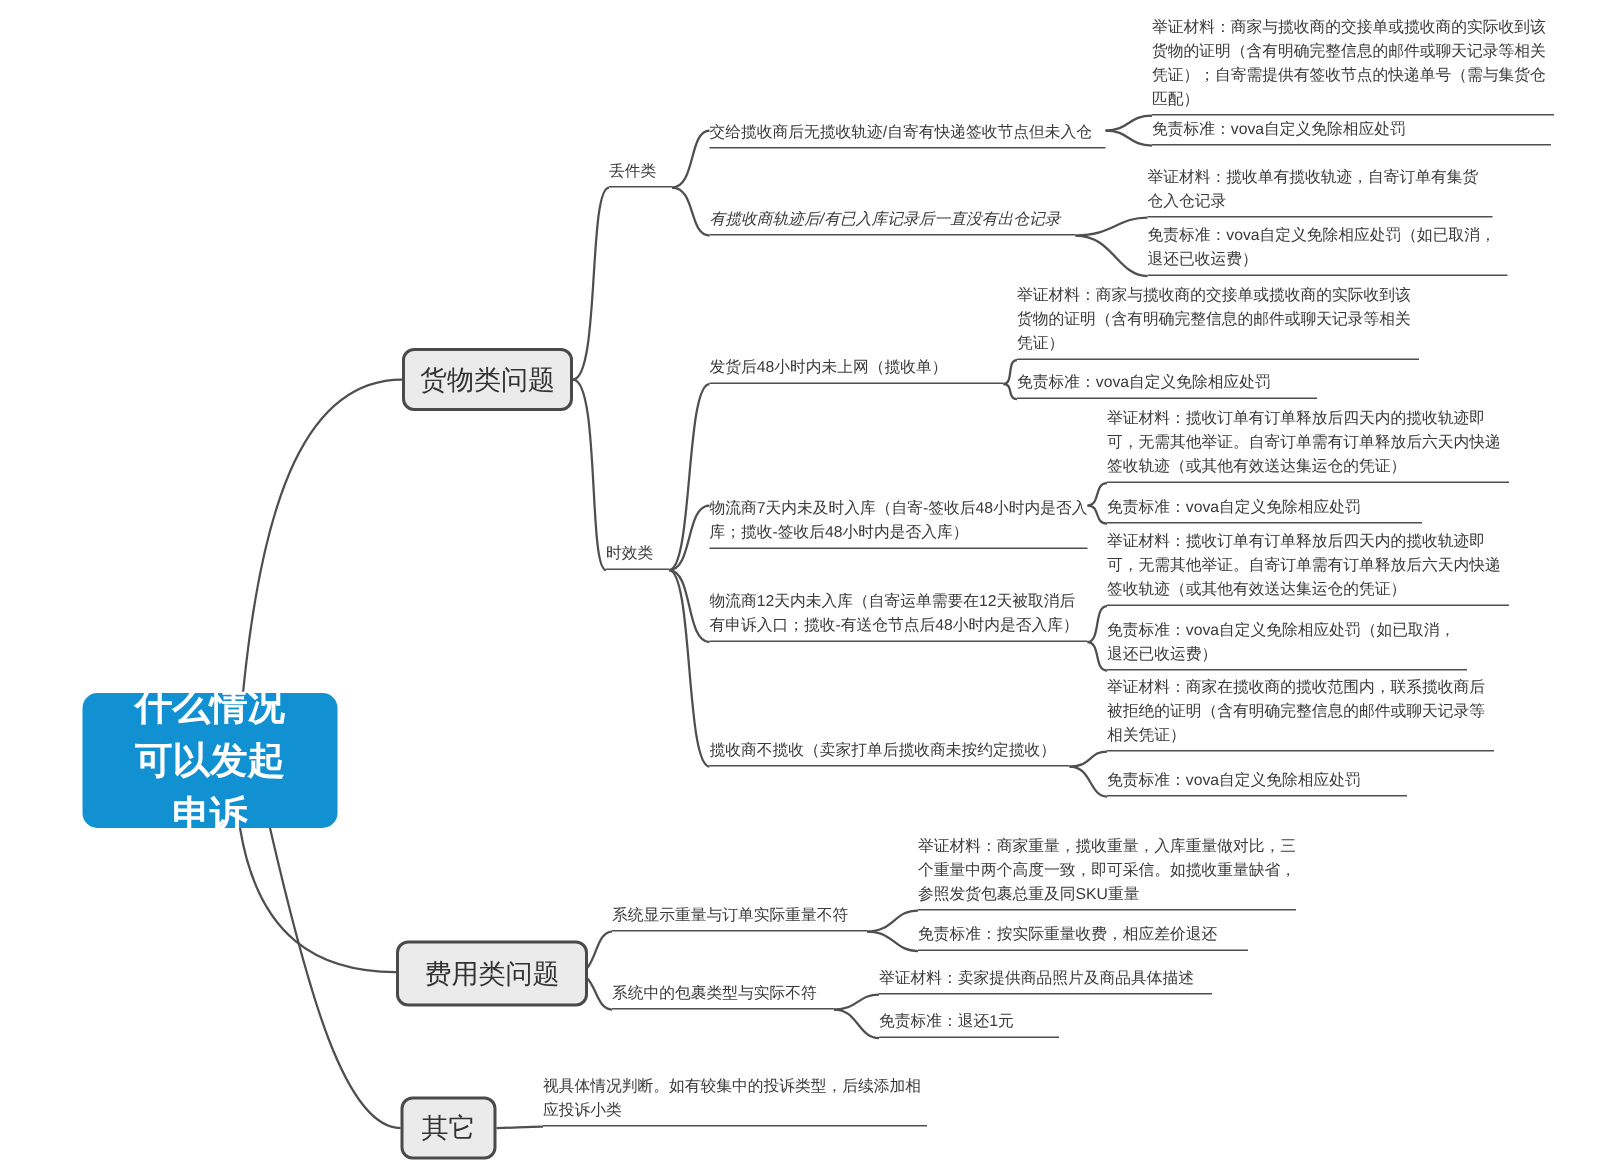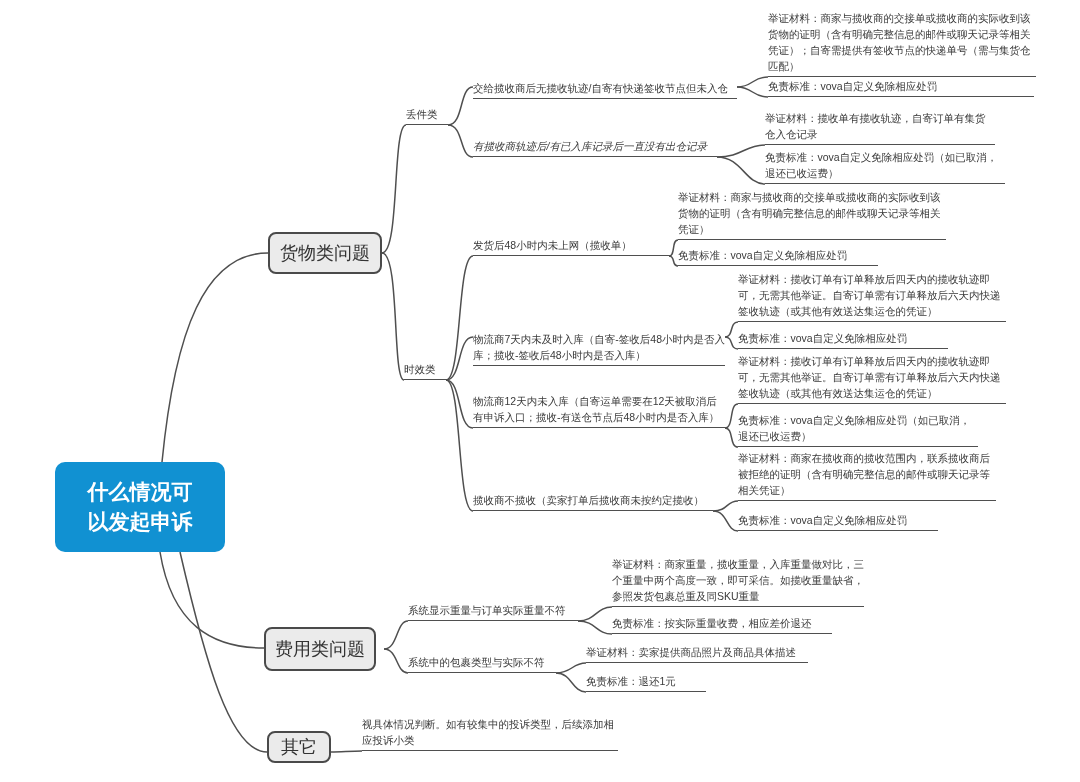--- a/index.html
+++ b/index.html
@@ -18,21 +18,21 @@
     word-break:break-all;cursor:default;
   }
   .box{
     position:absolute;display:flex;align-items:center;justify-content:center;
     background:var(--node-bg);border:2px solid var(--node-border);border-radius:8px;
     font-weight:normal;color:#333;box-sizing:border-box;font-size:18px;
   }
   .root-box{
     position:absolute;display:flex;align-items:center;justify-content:center;
     background:var(--root-bg);border-radius:10px;box-sizing:border-box;
-    color:var(--root-text);font-weight:bold;font-size:21px;line-height:1.45;
+    color:var(--root-text);font-weight:bold;font-size:25px;line-height:1.45;
     text-align:center;
   }
   .root-box span{display:block;width:118px;word-break:break-all;}
 </style>
 </head>
 <body>
 
 <div class="stage">
 
   <svg class="wires" viewBox="0 0 1080 782" xmlns="http://www.w3.org/2000/svg">
@@ -77,24 +77,24 @@
     </g>
   </svg>
 
   <div class="root-box" style="left:55px;top:462px;width:170px;height:90px;">
     <span>什么情况可以发起申诉</span>
   </div>
 
   <div class="box" style="left:268px;top:232px;width:114px;height:42px;">
     <span>货物类问题</span>
   </div>
-  <div class="box" style="left:264px;top:627px;width:112px;height:44px;">
+  <div class="box" style="left:264px;top:627px;width:128px;height:44px;">
     <span>费用类问题</span>
   </div>
-  <div class="box" style="left:267px;top:731px;width:64px;height:32px;">
+  <div class="box" style="left:267px;top:731px;width:64px;height:42px;">
     <span>其它</span>
   </div>
 
   <div class="node" style="left:406px;top:106px;width:42px;">丢件类</div>
   <div class="node" style="left:404px;top:361px;width:42px;">时效类</div>
 
   <div class="node" style="left:473px;top:68px;width:264px;margin-top:12px;">交给揽收商后无揽收轨迹/自寄有快递签收节点但未入仓</div>
   <div class="node" style="left:473px;top:138px;width:244px;font-style:italic;">有揽收商轨迹后/有已入库记录后一直没有出仓记录</div>
 
   <div class="node" style="left:473px;top:237px;width:196px;">发货后48小时内未上网（揽收单）</div>

